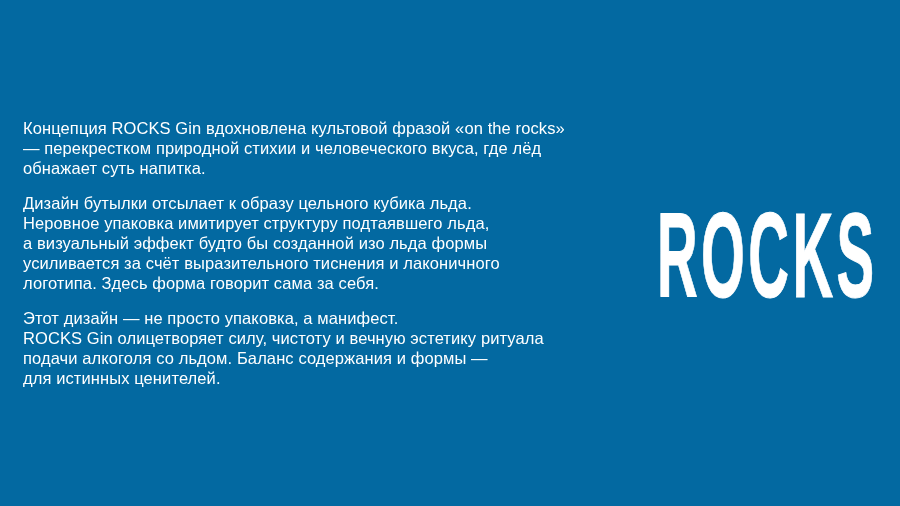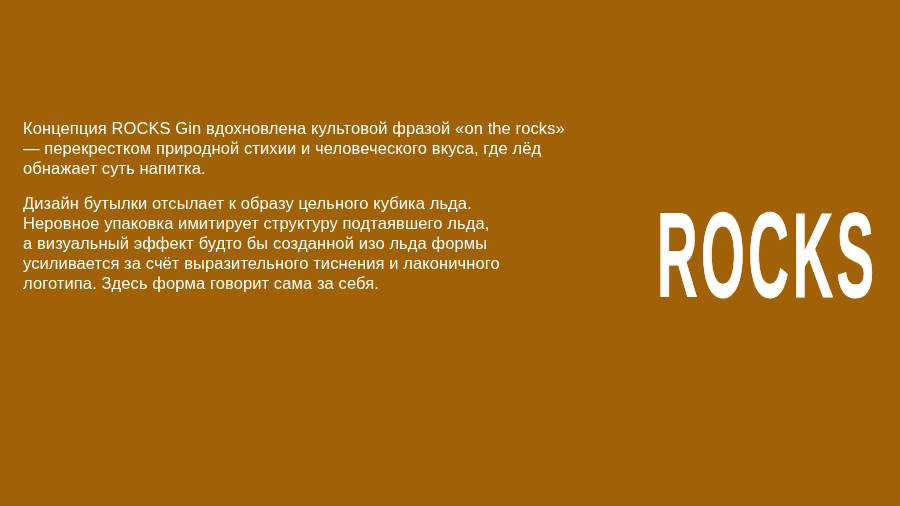--- a/index.html
+++ b/index.html
@@ -53,28 +53,32 @@
     white-space: nowrap;
     color: #ffffff;
     -webkit-text-stroke: 1px #ffffff; 
     transform: scaleX(0.47);          
     transform-origin: 0 0;
   }
 </style>
 </head>
 <body style="background: rgb(0, 0, 0);">
 
-<div class="slide" style="background: #a16207; color: rgb(255, 255, 255);">
+<div class="slide" style="background: #0369a1; color: rgb(255, 255, 255);">
 
   <div class="copy">
     <p class="para">Концепция ROCKS Gin вдохновлена культовой фразой «on the rocks»
 — перекрестком природной стихии и человеческого вкуса, где лёд
 обнажает суть напитка.</p>
     <p class="para">Дизайн бутылки отсылает к образу цельного кубика льда.
 Неровное упаковка имитирует структуру подтаявшего льда,
 а визуальный эффект будто бы созданной изо льда формы
 усиливается за счёт выразительного тиснения и лаконичного
 логотипа. Здесь форма говорит сама за себя.</p>
+    <p class="para">Этот дизайн — не просто упаковка, а манифест.
+ROCKS Gin олицетворяет силу, чистоту и вечную эстетику ритуала
+подачи алкоголя со льдом. Баланс содержания и формы —
+для истинных ценителей.</p>
   </div>
 
   <div class="logo">ROCKS</div>
 
 </div>
 
 </body></html>

